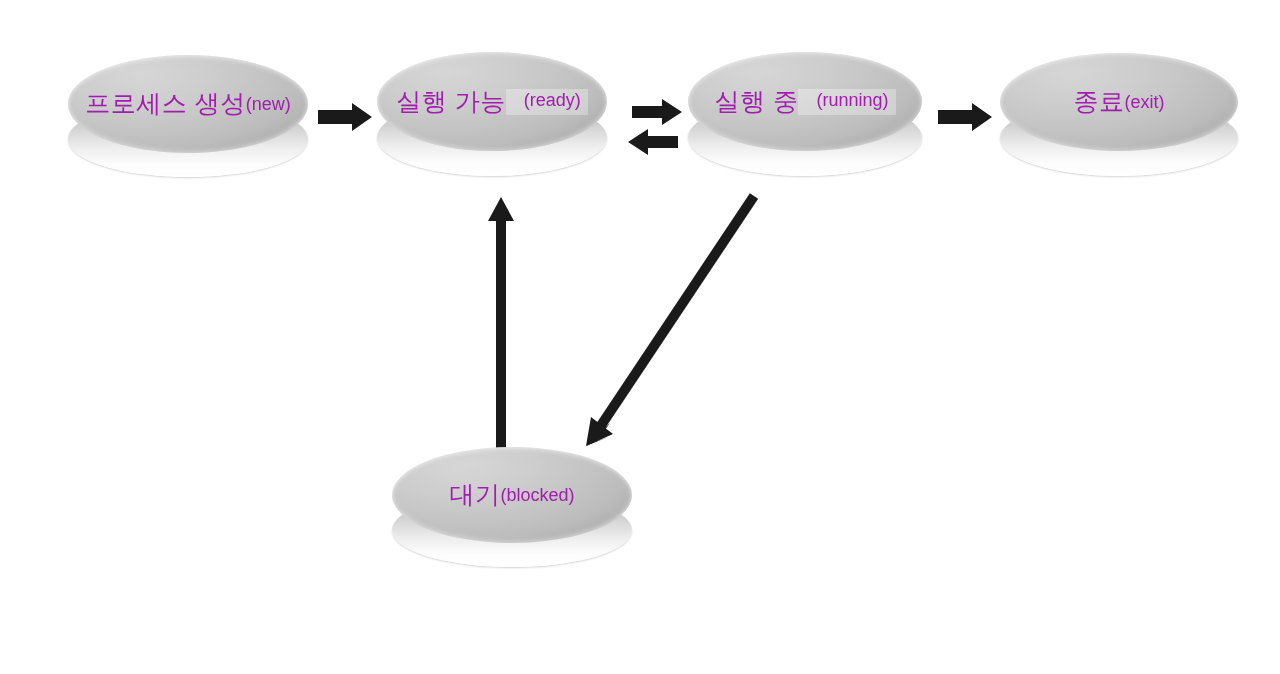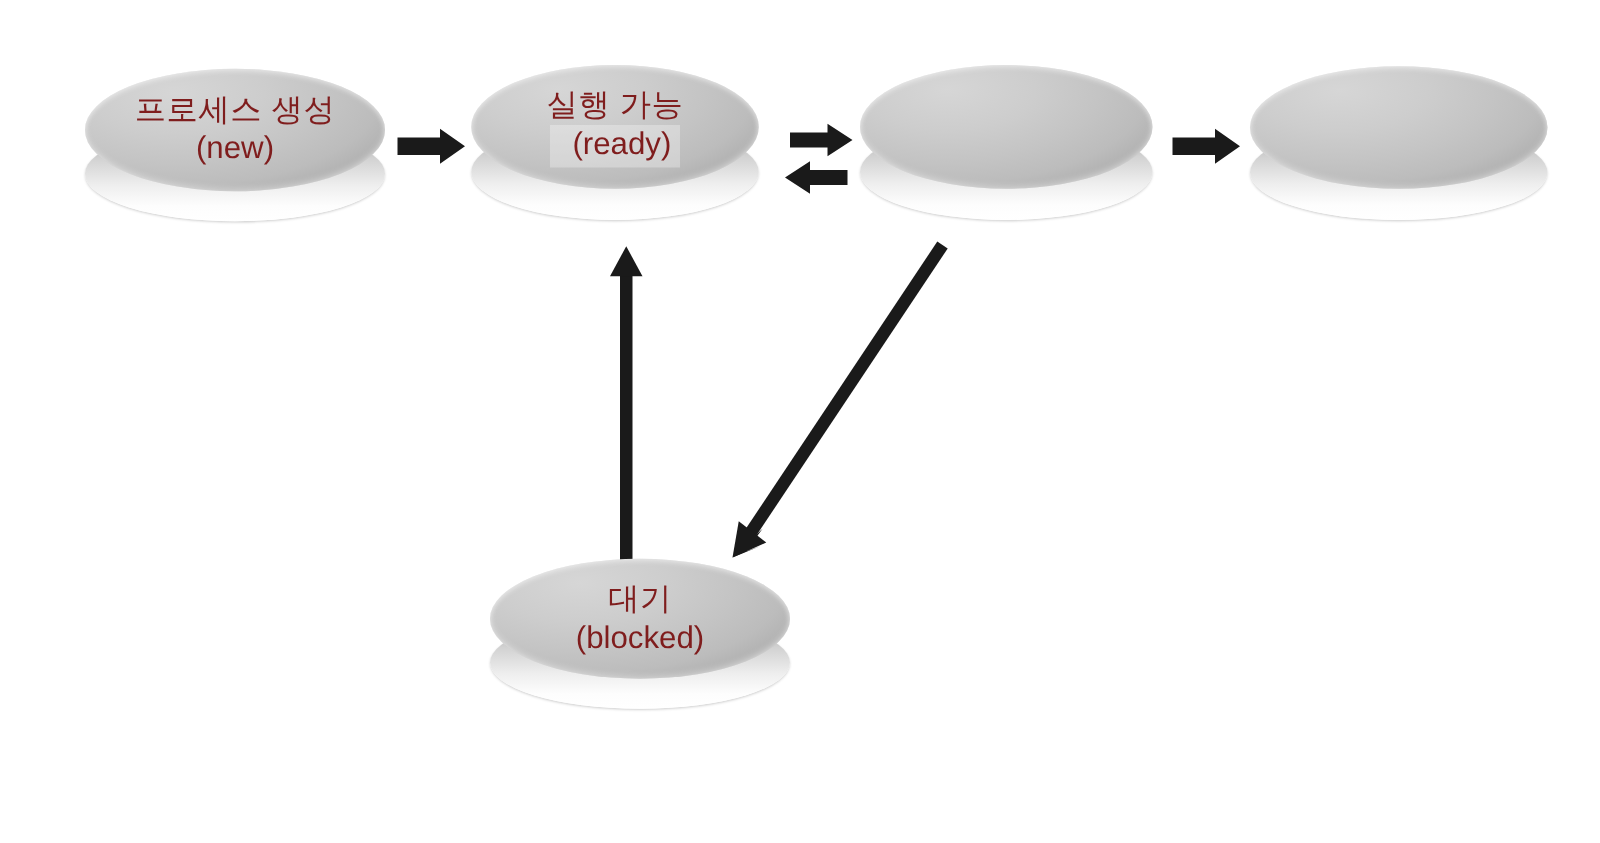--- a/index.html
+++ b/index.html
@@ -70,35 +70,35 @@
                 inset 0 2px 4px rgba(255,255,255,0.45);
   }
 
   .node-label {
     position: absolute;
     left: 0;
     top: 0;
     width: 100%;
     height: 80%;
     display: flex;
-    flex-direction: column;
+    flex-direction: row;
     align-items: center;
     justify-content: center;
-    color: #7f1d1d;
+    color: #a21caf;
     line-height: 1.18;
     text-align: center;
     white-space: nowrap;
     pointer-events: none;
   }
   .label-kr {
     font-size: 25px;
     letter-spacing: 0.5px;
   }
   .label-en {
-    font-size: 25px;
+    font-size: 18px;
     letter-spacing: 0px;
     margin-top: 1px;
   }
   
   .label-en.boxed {
     background: rgba(255,255,255,0.30);
     padding: 1px 7px 3px 18px;
   }
 
   
@@ -161,26 +161,34 @@
     <span class="label-kr">실행 가능</span>
     <span class="label-en boxed">(ready)</span>
   </div>
 </div>
 
 <div class="node" id="node-running">
   <div class="node-3d">
     <div class="disc-base"></div>
     <div class="disc-top"></div>
   </div>
+  <div class="node-label">
+    <span class="label-kr">실행 중</span>
+    <span class="label-en boxed">(running)</span>
+  </div>
 </div>
 
 <div class="node" id="node-exit">
   <div class="node-3d">
     <div class="disc-base"></div>
     <div class="disc-top"></div>
+  </div>
+  <div class="node-label">
+    <span class="label-kr">종료</span>
+    <span class="label-en">(exit)</span>
   </div>
 </div>
 
 <div class="node" id="node-blocked">
   <div class="node-3d">
     <div class="disc-base"></div>
     <div class="disc-top"></div>
   </div>
   <div class="node-label">
     <span class="label-kr">대기</span>

